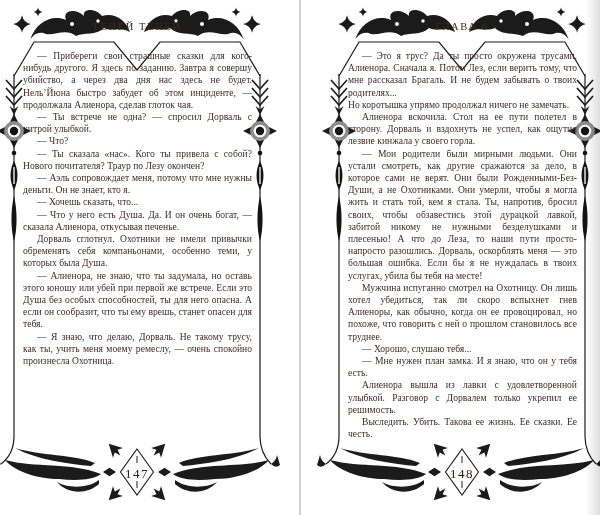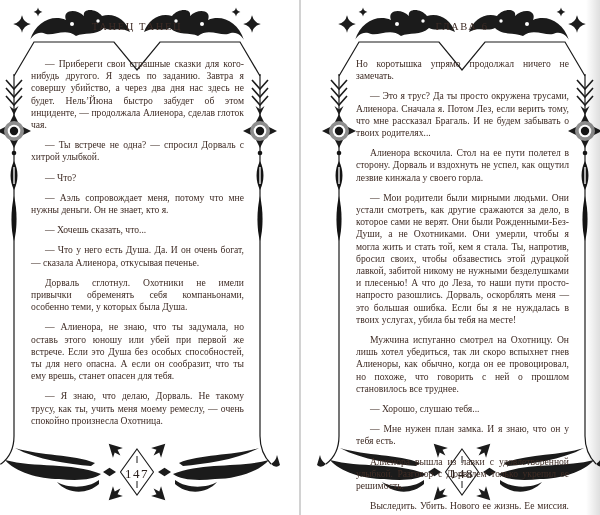--- a/index.html
+++ b/index.html
@@ -17,21 +17,21 @@
   svg.frame{position:absolute;left:0;top:0;width:250px;height:515px;overflow:visible;display:block;}
   .running-header{
     position:absolute;top:21px;left:0;width:100%;text-align:center;
     font-size:10.5px;letter-spacing:1.6px;color:#3d2b25;white-space:nowrap;
   }
   .page-text{
     position:absolute;left:11px;top:50px;width:229px;
     font-size:9.6px;line-height:12.2px;text-align:justify;
     color:#3f2c25;hyphens:auto;-webkit-hyphens:auto;
   }
-  .para{margin:8px;}
+  .para{margin:0;}
   .para.indent{text-indent:14px;}
   .page-number{
     position:absolute;top:466px;left:0;width:100%;text-align:center;
     font-size:13px;letter-spacing:1.5px;color:#2c211d;
   }
   #gutter-divider{
     position:absolute;left:299px;top:0;width:2px;height:515px;background:#d2d2d2;
   }
   #scan-edge-shadow{
     position:absolute;right:0;top:0;bottom:0;width:14px;
@@ -113,51 +113,52 @@
       <use href="#botorn" transform="translate(125,472)"></use>
     </g>
   </defs>
 </svg>
 
 <div class="page" id="left-page">
   <div class="frame-box">
     <svg class="frame" viewBox="0 0 250 515">
       <use href="#pageframe"></use>
     </svg>
-    <div class="running-header">ТАНЕЦ ТАНЕЦ</div>
+    <div class="running-header">ТЕНЕЙ ТЕНЕЙ</div>
     <div class="page-text" lang="ru">
         <p class="para indent">— Прибереги свои страшные сказки для кого-нибудь другого. Я здесь по заданию. Завтра я совершу убийство, а через два дня нас здесь не будет. Нель’Йюна быстро забудет об этом инциденте, — продолжала Алиенора, сделав глоток чая.</p>
         <p class="para indent">— Ты встрече не одна? — спросил Дорваль с хитрой улыбкой.</p>
         <p class="para indent">— Что?</p>
+        <p class="para indent">— Ты сказала «нас». Кого ты привела с собой? Нового почитателя? Траур по Лезу окончен?</p>
         <p class="para indent">— Аэль сопровождает меня, потому что мне нужны деньги. Он не знает, кто я.</p>
         <p class="para indent">— Хочешь сказать, что...</p>
         <p class="para indent">— Что у него есть Душа. Да. И он очень богат, — сказала Алиенора, откусывая печенье.</p>
         <p class="para indent">Дорваль сглотнул. Охотники не имели привычки обременять себя компаньонами, особенно теми, у которых была Душа.</p>
         <p class="para indent">— Алиенора, не знаю, что ты задумала, но оставь этого юношу или убей при первой же встрече. Если это Душа без особых способностей, ты для него опасна. А если он сообразит, что ты ему врешь, станет опасен для тебя.</p>
         <p class="para indent">— Я знаю, что делаю, Дорваль. Не такому трусу, как ты, учить меня моему ремеслу, — очень спокойно произнесла Охотница.</p>
       </div>
     <div class="page-number">147</div>
   </div>
 </div>
 
 <div class="page" id="right-page">
   <div class="frame-box">
     <svg class="frame" viewBox="0 0 250 515">
       <use href="#pageframe"></use>
     </svg>
     <div class="running-header">ГЛАВА 6</div>
     <div class="page-text" lang="ru">
+        <p class="para indent">— Это я трус? Да ты просто окружена трусами, Алиенора. Сначала я. Потом Лез, если верить тому, что мне рассказал Брагаль. И не будем забывать о твоих родителях...</p>
         <p class="para">Но коротышка упрямо продолжал ничего не замечать.</p>
-        <p class="para indent">— Это я трус? Да ты просто окружена трусами, Алиенора. Сначала я. Потом Лез, если верить тому, что мне рассказал Брагаль. И не будем забывать о твоих родителях...</p>
         <p class="para indent">Алиенора вскочила. Стол на ее пути полетел в сторону. Дорваль и вздохнуть не успел, как ощутил лезвие кинжала у своего горла.</p>
         <p class="para indent">— Мои родители были мирными людьми. Они устали смотреть, как другие сражаются за дело, в которое сами не верят. Они были Рожденными-Без-Души, а не Охотниками. Они умерли, чтобы я могла жить и стать той, кем я стала. Ты, напротив, бросил своих, чтобы обзавестись этой дурацкой лавкой, забитой никому не нужными безделушками и плесенью! А что до Леза, то наши пути просто-напросто разошлись. Дорваль, оскорблять меня — это большая ошибка. Если бы я не нуждалась в твоих услугах, убила бы тебя на месте!</p>
         <p class="para indent">Мужчина испуганно смотрел на Охотницу. Он лишь хотел убедиться, так ли скоро вспыхнет гнев Алиеноры, как обычно, когда он ее провоцировал, но похоже, что говорить с ней о прошлом становилось все труднее.</p>
         <p class="para indent">— Хорошо, слушаю тебя...</p>
         <p class="para indent">— Мне нужен план замка. И я знаю, что он у тебя есть.</p>
         <p class="para indent">Алиенора вышла из лавки с удовлетворенной улыбкой. Разговор с Дорвалем только укрепил ее решимость.</p>
-        <p class="para indent">Выследить. Убить. Нового ее жизнь. Ее миссия. Ее честь.</p>
+        <p class="para indent">Выследить. Убить. Такова ее жизнь. Ее сказки. Ее честь.</p>
       </div>
     <div class="page-number">148</div>
   </div>
 </div>
 
 <div id="gutter-divider"></div>
 <div id="scan-edge-shadow"></div>
 
 </body></html>

